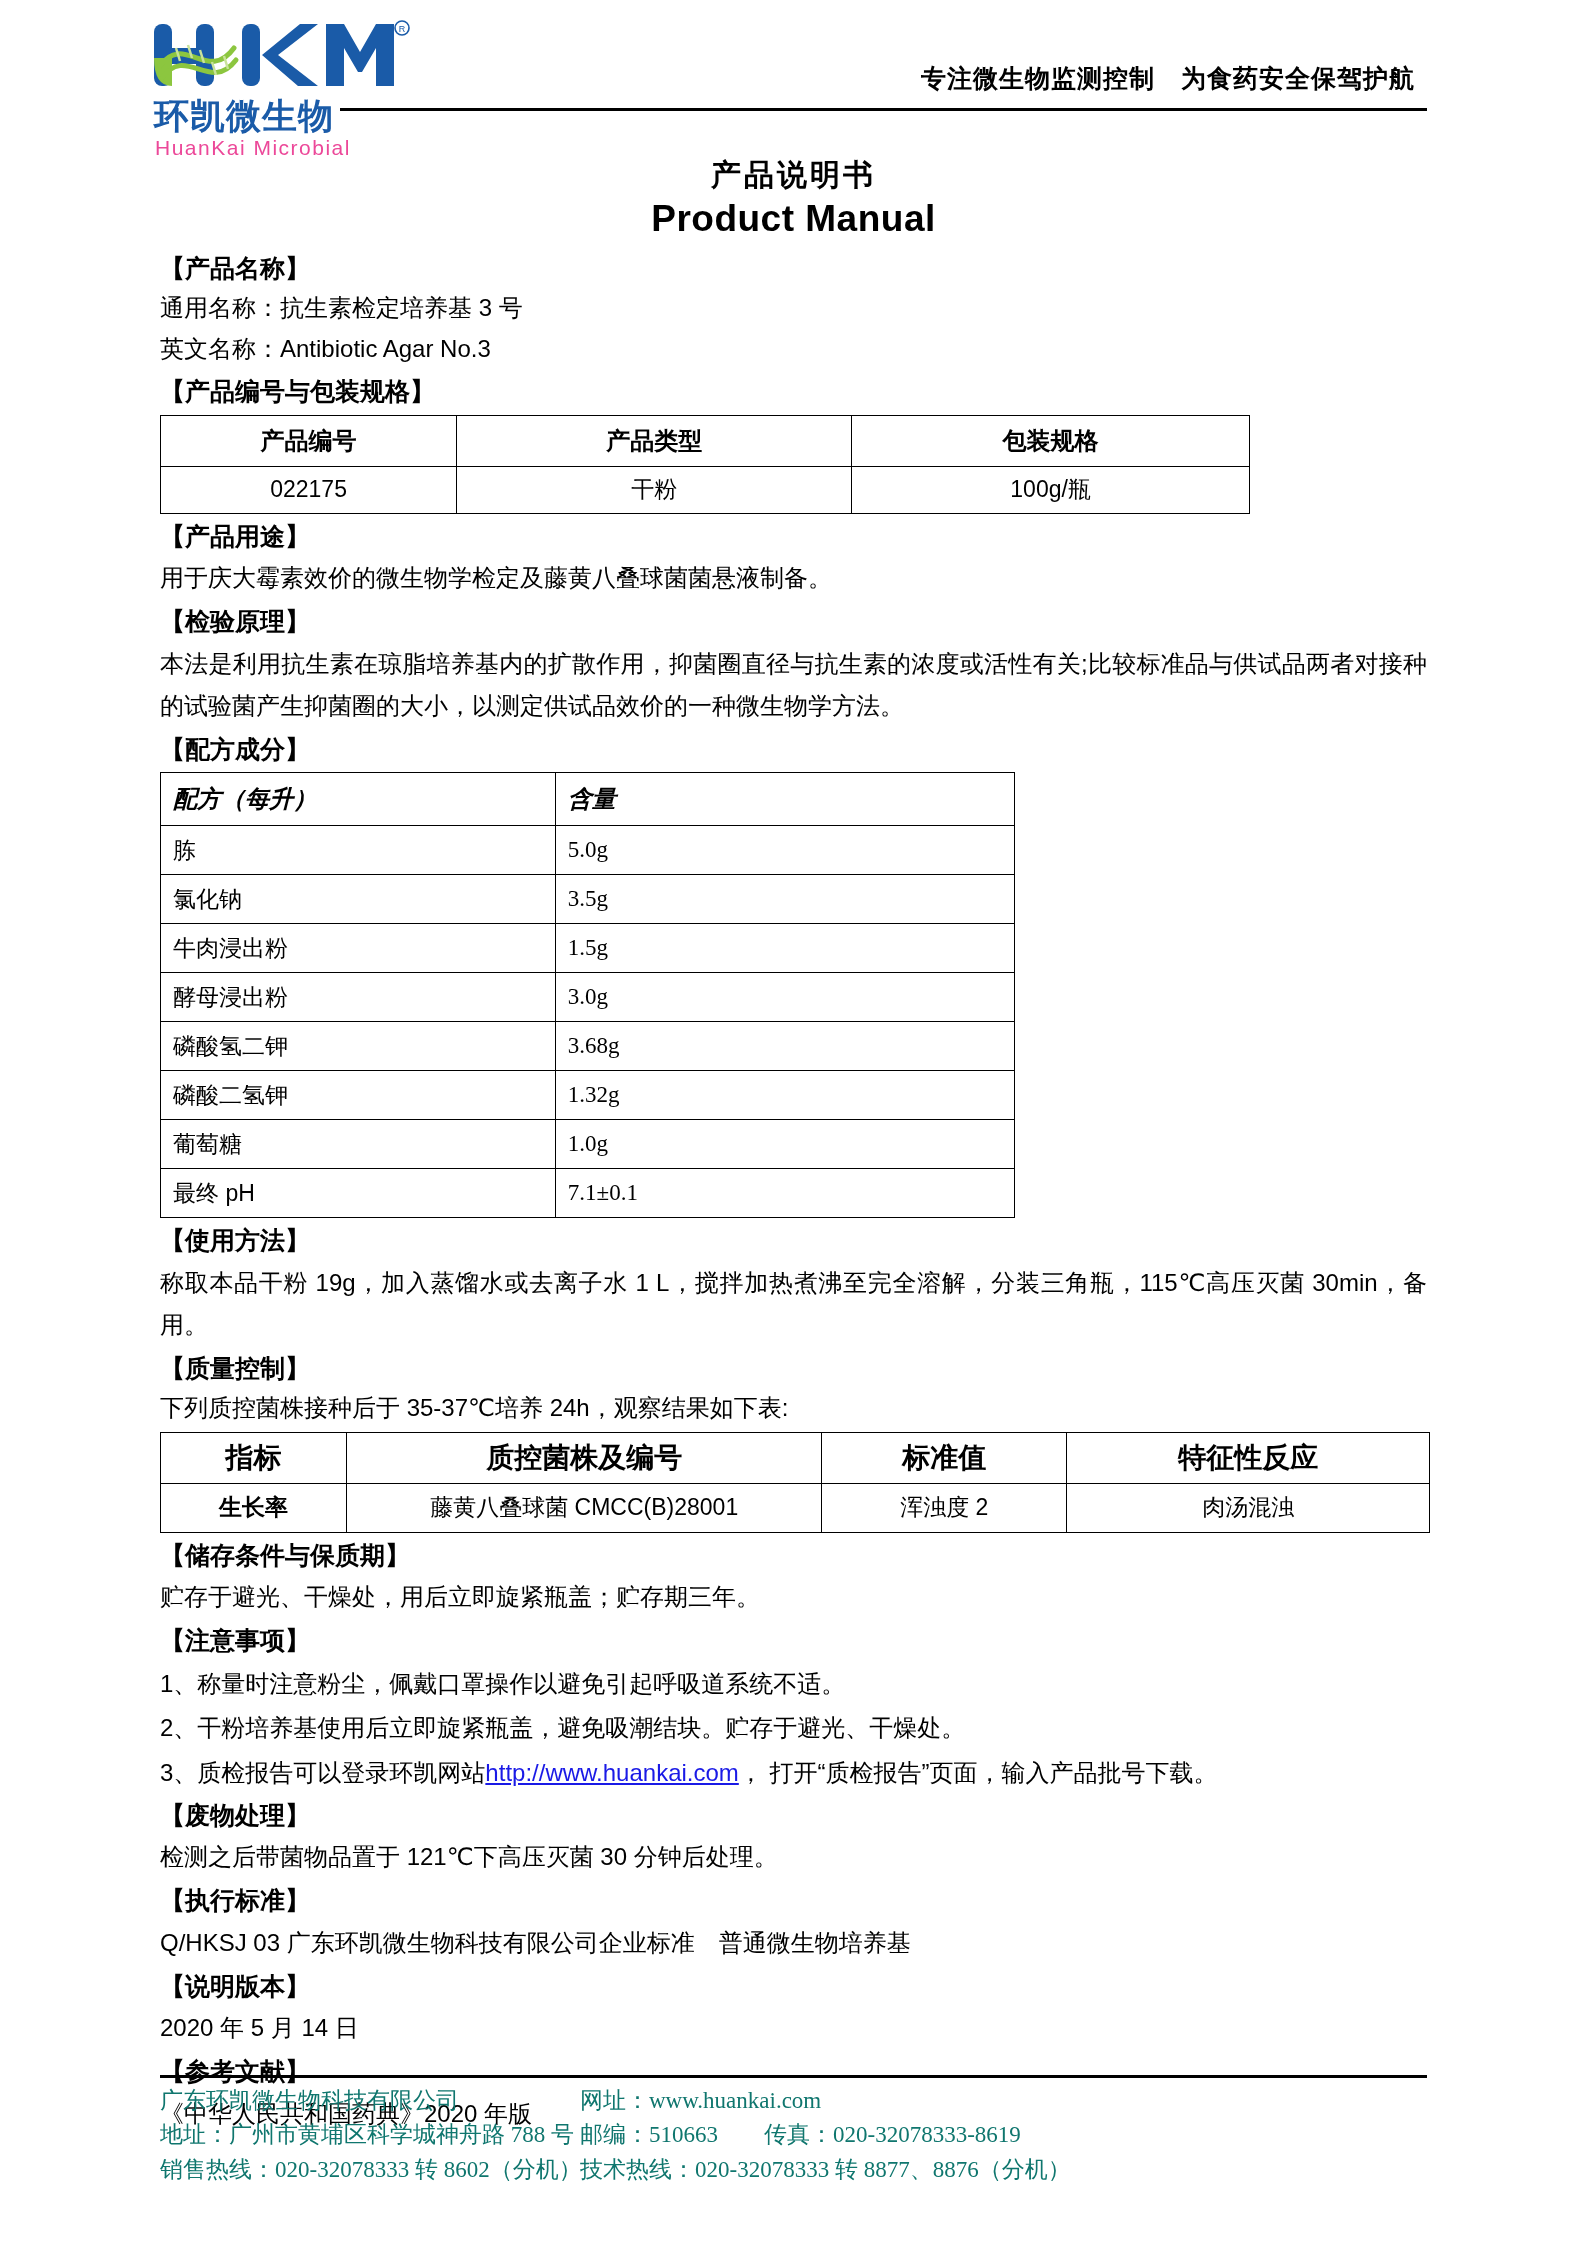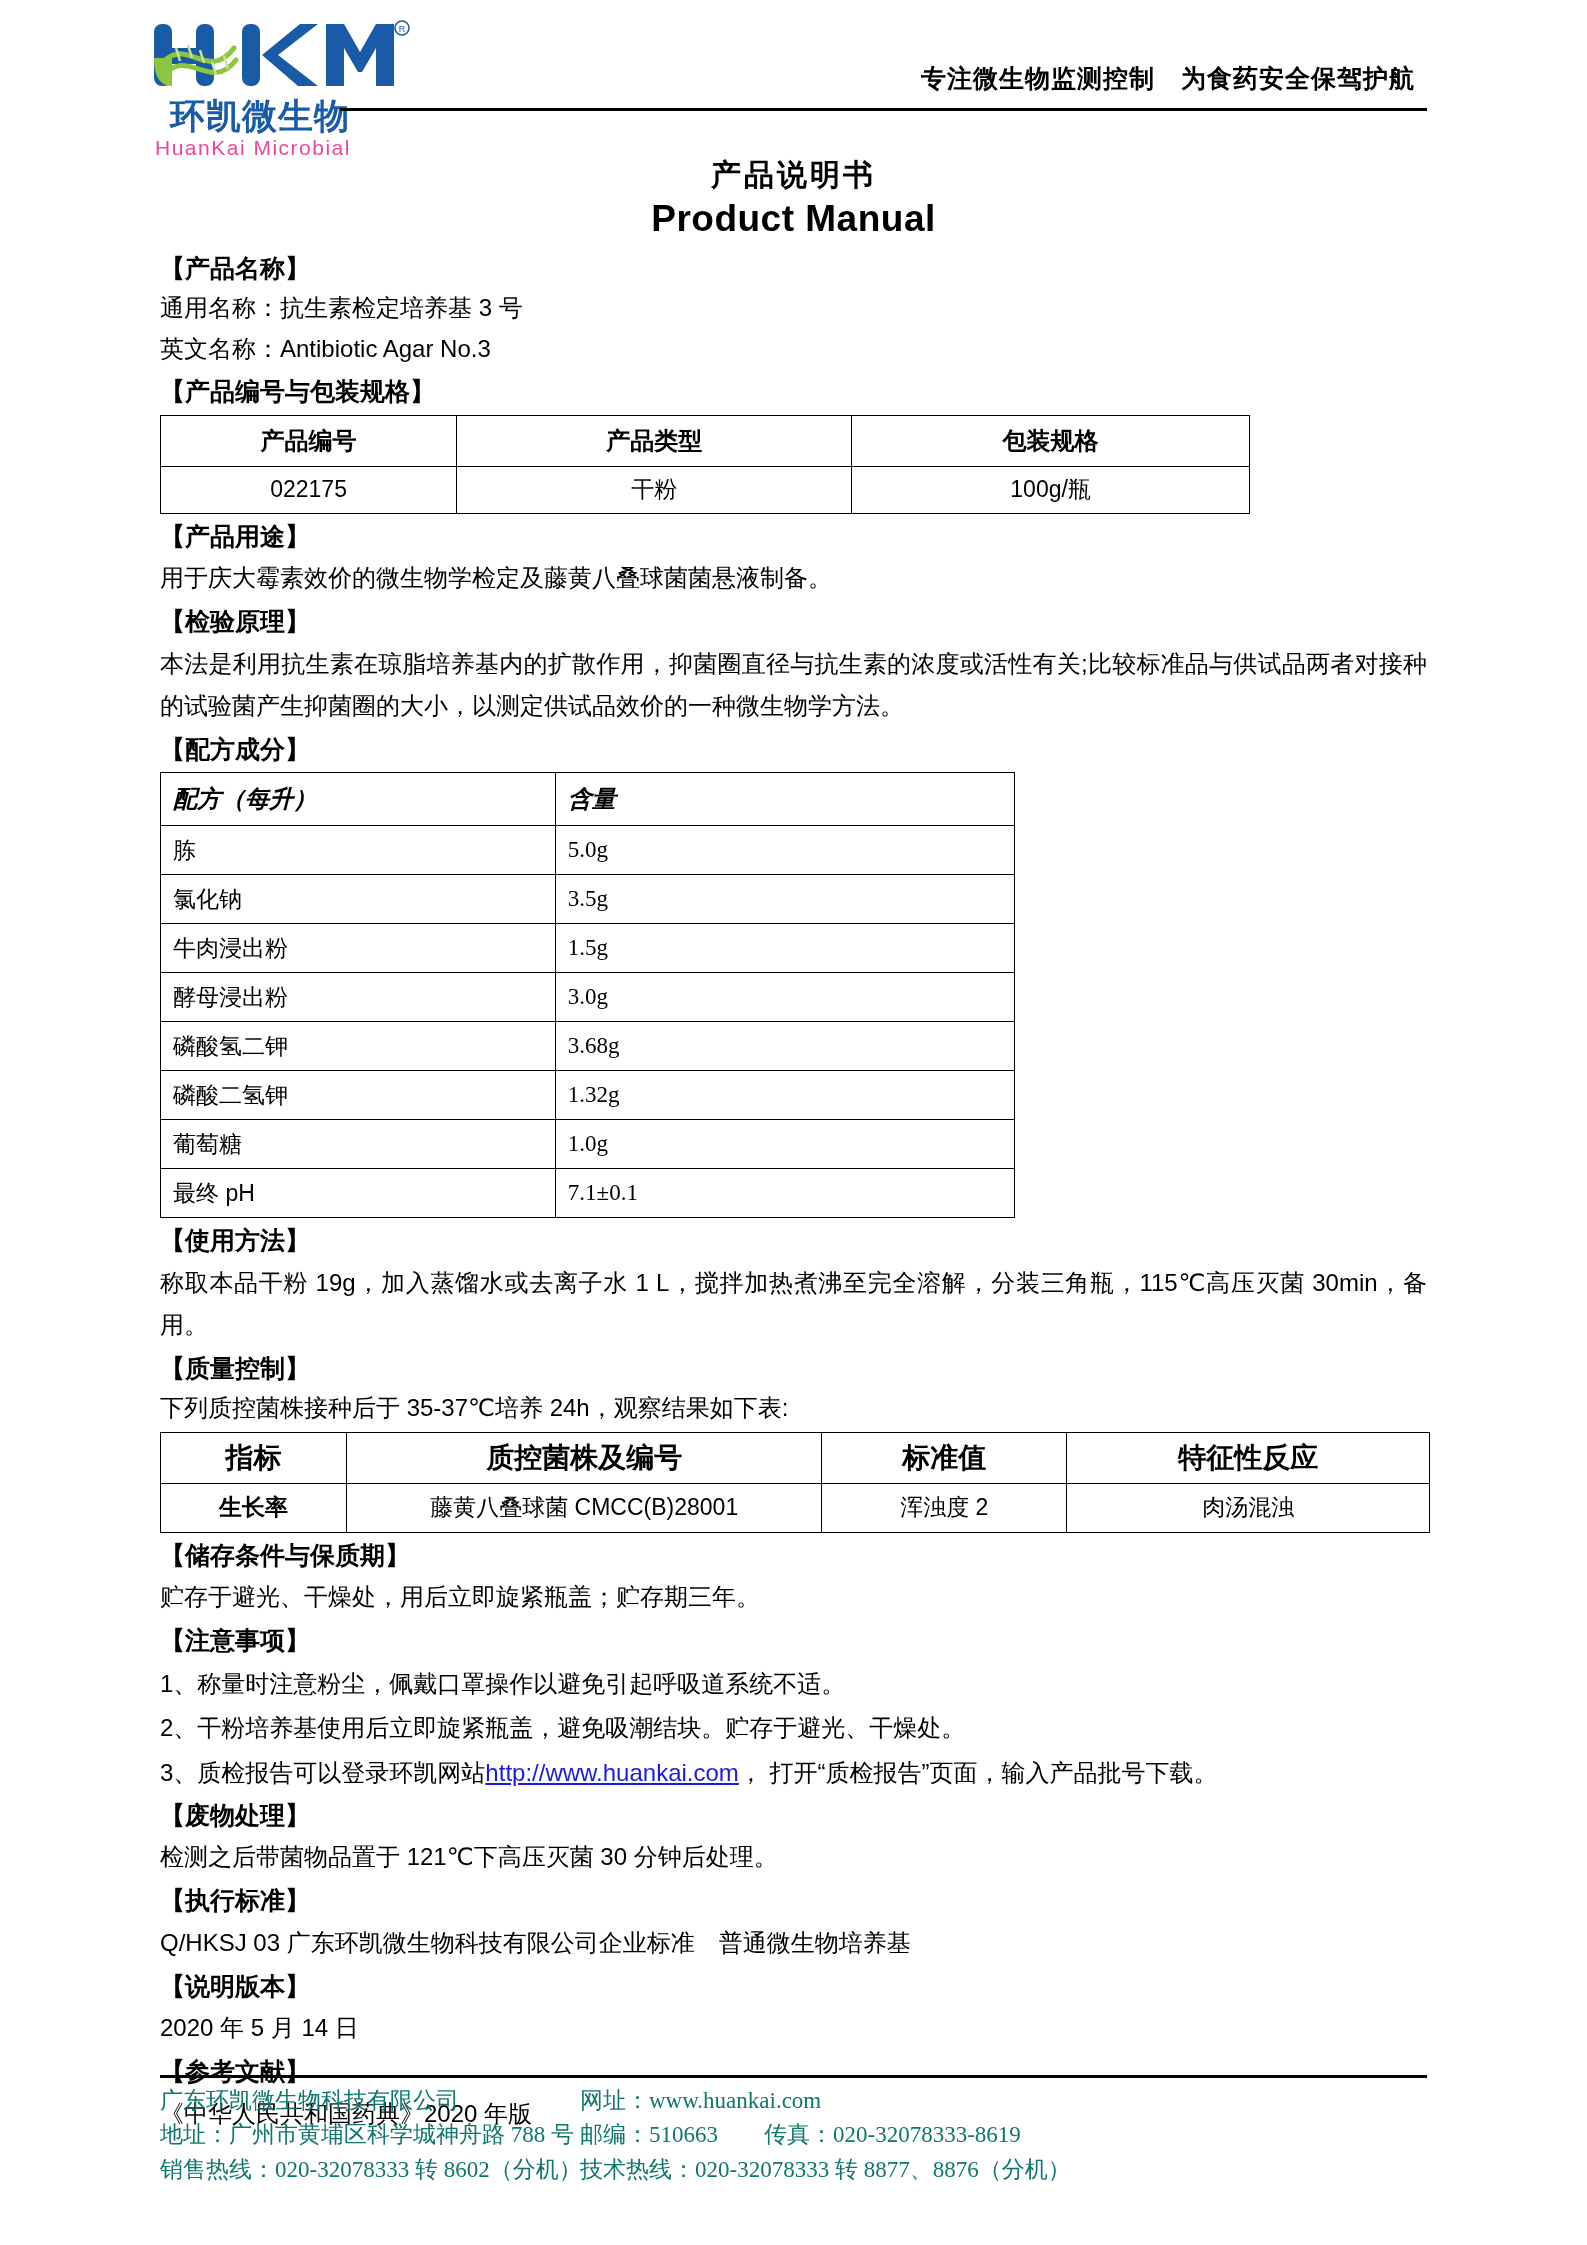--- a/index.html
+++ b/index.html
@@ -42,21 +42,21 @@
   }
   .logo-hkm svg { display: block; }
   .logo-cn {
     font-family: "Liberation Sans", "DejaVu Sans", sans-serif;
     color: #1a5ba8;
     font-weight: bold;
     font-size: 35px;
     letter-spacing: 1px;
     line-height: 1;
     margin-top: 2px;
-    margin-left: 20px;
+    margin-left: 4px;
   }
   .logo-en {
     font-family: "Liberation Sans", "DejaVu Sans", sans-serif;
     color: #ec4899;
     font-size: 21px;
     letter-spacing: 1.5px;
     line-height: 1;
     margin-top: 4px;
     margin-left: 5px;
   }

